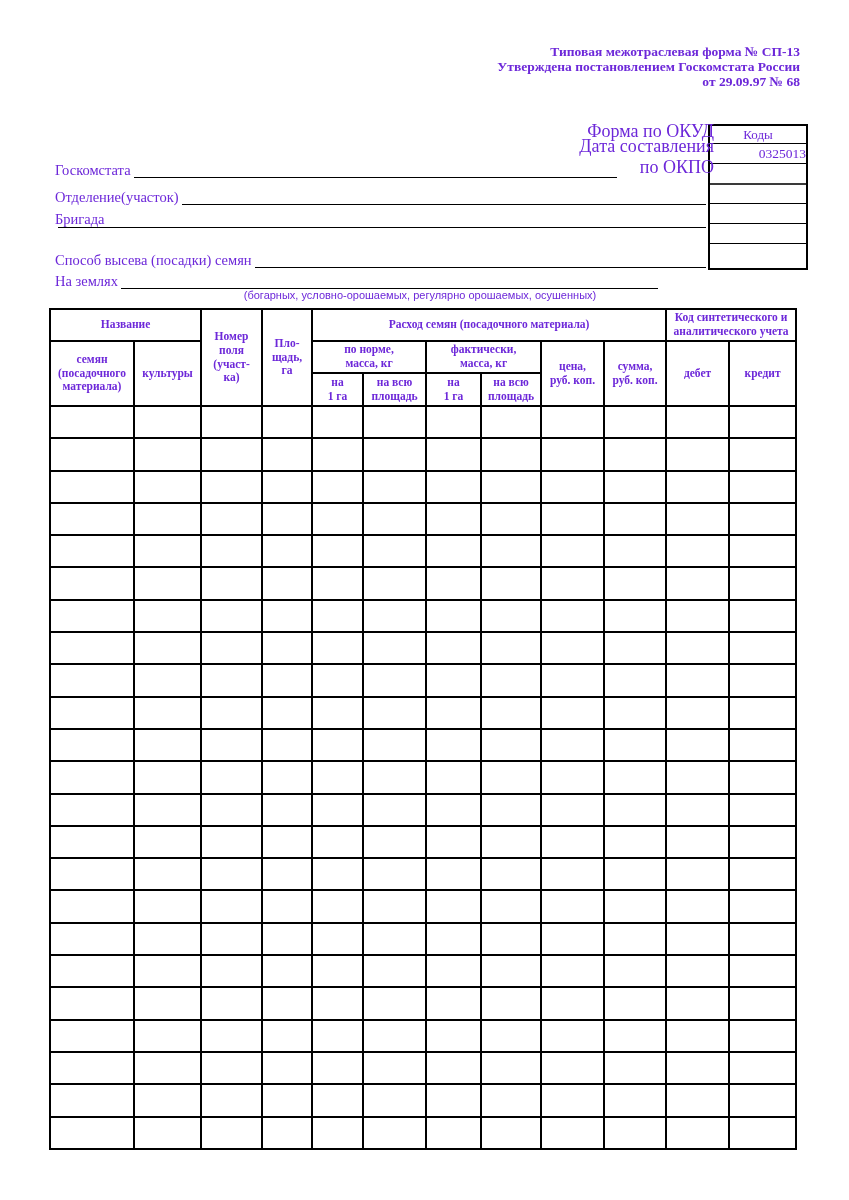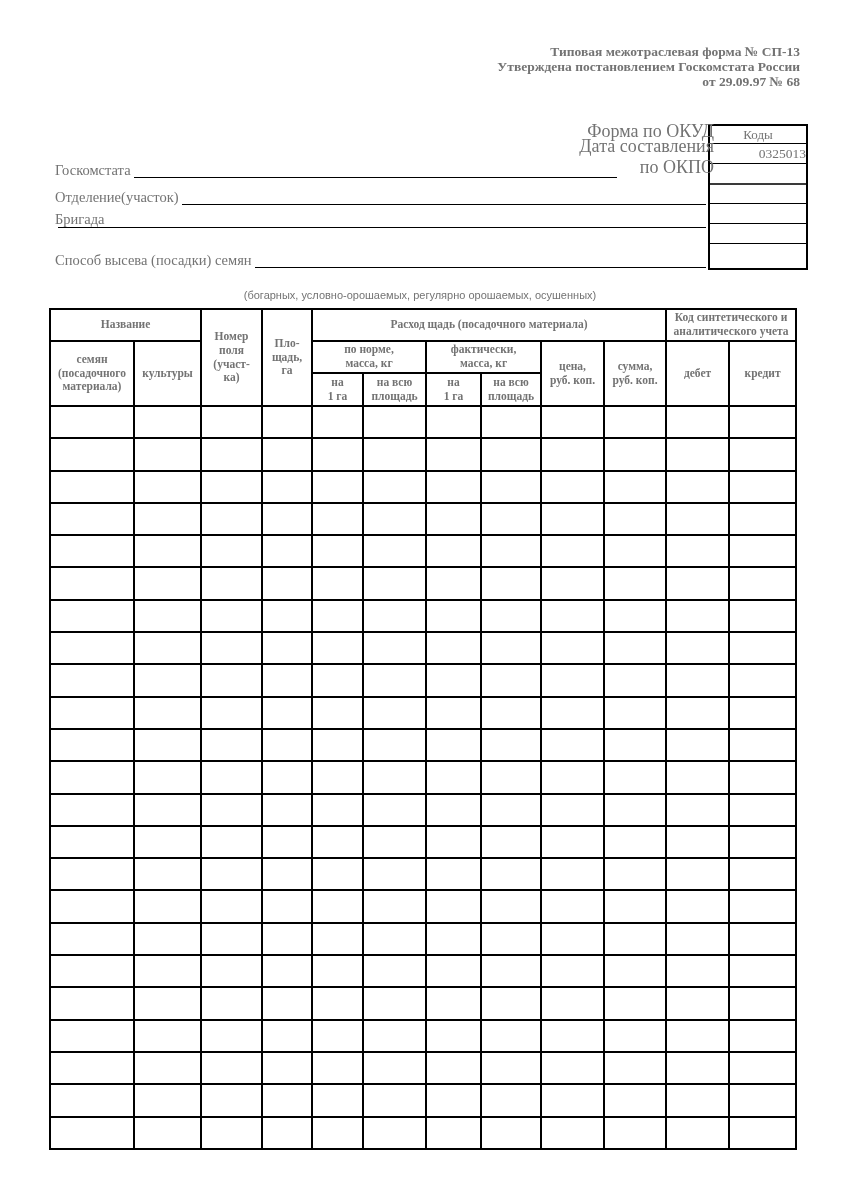--- a/index.html
+++ b/index.html
@@ -1,17 +1,17 @@
 <!DOCTYPE html>
 <html><head>
 <meta charset="utf-8">
 <style>
   html,body{margin:0;padding:0;background:#fff;}
   .page{position:relative;width:849px;height:1200px;background:#fff;overflow:hidden;
-        font-family:"Liberation Serif",serif;color:#737373;}
+        font-family:"Liberation Serif",serif;color:#6d28d9;}
 
   
   .approval{position:absolute;top:45px;right:49px;text-align:right;
             font-weight:bold;font-size:13.5px;line-height:14.8px;}
 
   
   .codes-box{position:absolute;left:708px;top:97px;width:100px;height:146px;
              border:2px solid #000;box-sizing:border-box;margin-top:27px;}
   .codes-row{box-sizing:border-box;border-top:1px solid #000;height:20px;
              text-align:center;font-size:13px;line-height:19px;}
@@ -81,20 +81,24 @@
   <div class="field f-dep">
     <span>Отделение(участок)</span>
     <span class="line"></span>
   </div>
   <div class="field f-brig">
     <span>Бригада</span>
     <span class="line"></span>
   </div>
   <div class="field f-sposob">
     <span>Способ высева (посадки) семян</span>
+    <span class="line"></span>
+  </div>
+  <div class="field f-lands">
+    <span>На землях</span>
     <span class="line"></span>
   </div>
   <div class="lands-caption">(богарных, условно-орошаемых,  регулярно орошаемых, осушенных)</div>
 
   <table class="seeding">
     <colgroup>
       <col style="width:84px">
         <col style="width:67px">
         <col style="width:61px">
       <col style="width:50px">
@@ -110,21 +114,21 @@
     <thead>
       <tr class="hr1">
         <th colspan="2">Название</th>
         <th rowspan="3">Номер
 поля
 (участ-
 ка)</th>
         <th rowspan="3">Пло-
 щадь,
 га</th>
-        <th colspan="6">Расход щадь (посадочного материала)</th>
+        <th colspan="6">Расход семян (посадочного материала)</th>
         <th colspan="2">Код синтетического и
 аналитического учета</th>
       </tr>
       <tr class="hr2">
         <th rowspan="2">семян
 (посадочного
 материала)</th>
         <th rowspan="2">культуры</th>
         <th colspan="2">по норме,
 масса, кг</th>

